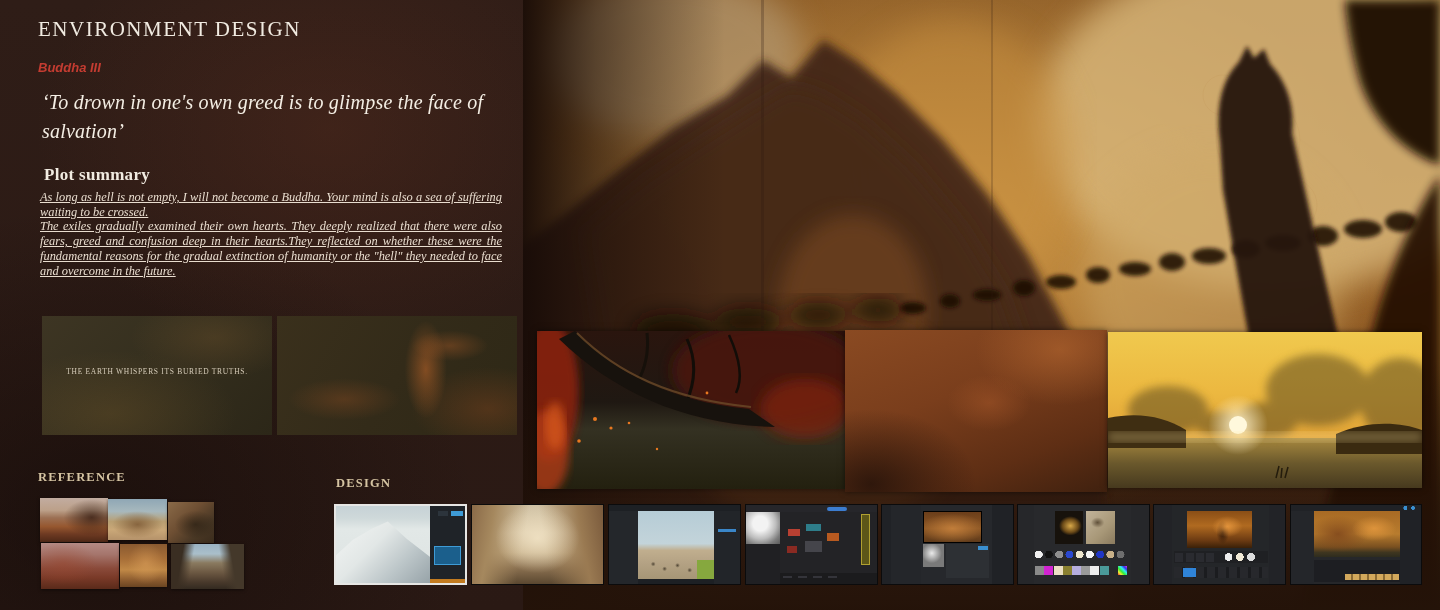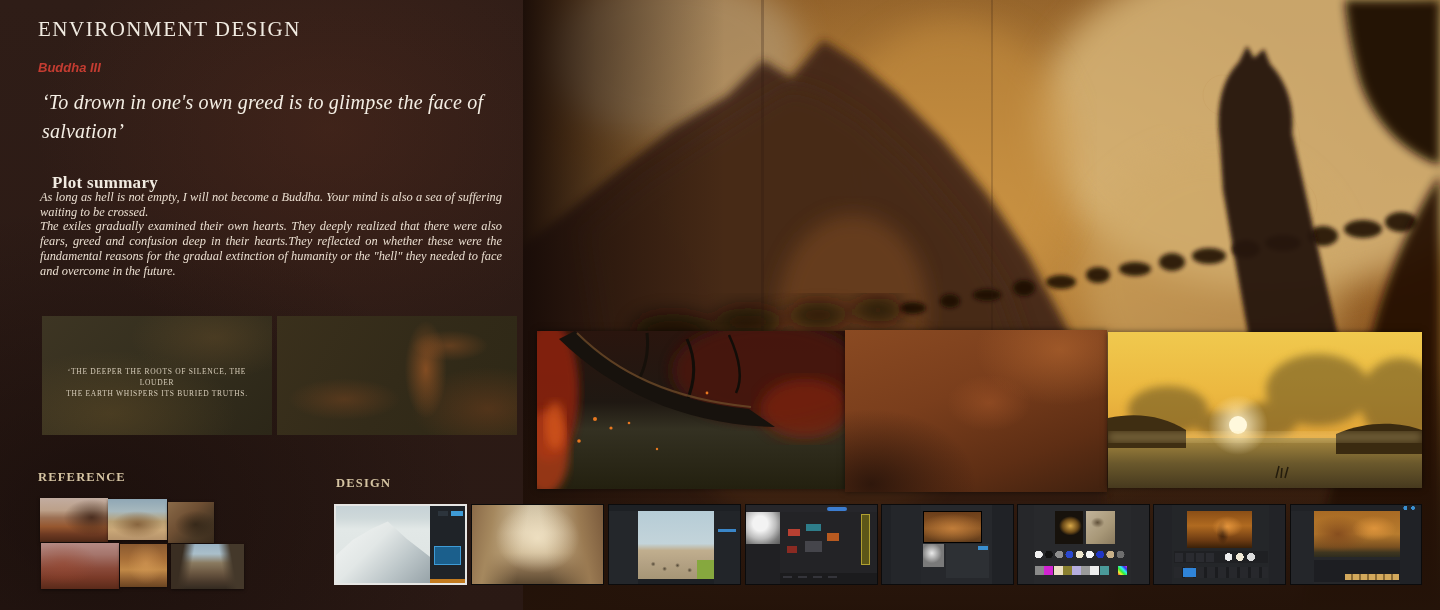--- a/index.html
+++ b/index.html
@@ -15,21 +15,21 @@
       linear-gradient(#2f1d17,#2a1914);}
   .page-title{left:38px;top:17px;font-size:21px;font-weight:400;letter-spacing:1.5px;
     color:#f1ebe1;}
   .chapter{left:38px;top:60px;font-size:13px;font-style:italic;font-weight:700;
     color:#c43c31;font-family:"Liberation Sans",sans-serif;}
   .quote{left:42px;top:88px;width:460px;font-size:20px;line-height:29px;
     font-style:italic;color:#f4eee4;letter-spacing:.2px;}
   .plot-heading{left:40px;top:161px;font-size:17px;font-weight:700;color:#f1ebe1;
     letter-spacing:.3px;}
   .plot-text{left:40px;top:190px;width:462px;font-size:12.4px;line-height:14.7px;
-    font-style:italic;color:#e9ddcf;text-align:justify;}
+    font-style:italic;color:#e9ddcf;text-align:justify;text-decoration:underline;}
   .plot-text p{margin:0;}
 
   
   .concept-a{left:42px;top:316px;width:230px;height:119px;
     background:
       radial-gradient(180px 90px at 30% 82%, rgba(122,92,42,.30), transparent 70%),
       radial-gradient(120px 60px at 75% 18%, rgba(140,100,50,.25), transparent 70%),
       linear-gradient(135deg,#3d3523 0%,#36301f 40%,#2c2718 100%);}
   .concept-b{left:277px;top:316px;width:240px;height:119px;
     background:
@@ -290,29 +290,28 @@
     <path d="M917,175 L917,610 778,610 C800,520 822,430 846,345 860,288 884,225 917,175 Z" fill="#200e06" opacity="0.92" filter="url(#b5)"></path>
     <rect x="238" y="0" width="3" height="450" fill="#2c1810" opacity="0.25"></rect>
     <rect x="468" y="0" width="2" height="430" fill="#2c1810" opacity="0.2"></rect>
     <rect y="360" width="917" height="250" fill="url(#gBottom)"></rect>
   </svg>
 </div>
 
 <h1 class="abs page-title" style="margin:0;">ENVIRONMENT DESIGN</h1>
 <div class="abs chapter">Buddha III</div>
 <div class="abs quote">‘To drown in one's own greed is to glimpse the face of salvation’</div>
-<h2 class="abs plot-heading" style="margin:12px;">Plot summary</h2>
+<h2 class="abs plot-heading" style="margin:4px;">Plot summary</h2>
 <div class="abs plot-text">
   <p>As long as hell is not empty, I will not become a Buddha. Your mind is also a sea of suffering waiting to be crossed.</p>
   <p>The exiles gradually examined their own hearts. They deeply realized that there were also fears, greed and confusion deep in their hearts.They reflected on whether these were the fundamental reasons for the gradual extinction of humanity or the "hell" they needed to face and overcome in the future.</p>
 </div>
 
 <div class="abs concept-a">
   <div class="concept-caption">
-    <div>‘The deeper the roots of silence, the louder</div>
     <div>the earth whispers its buried truths.</div>
   </div>
 </div>
 <div class="abs concept-b"></div>
 
 <div class="abs section-label lbl-reference">REFERENCE</div>
 <div class="abs ref ref1"></div>
 <div class="abs ref ref2"></div>
 <div class="abs ref ref3"></div>
 <div class="abs ref ref4"></div>

